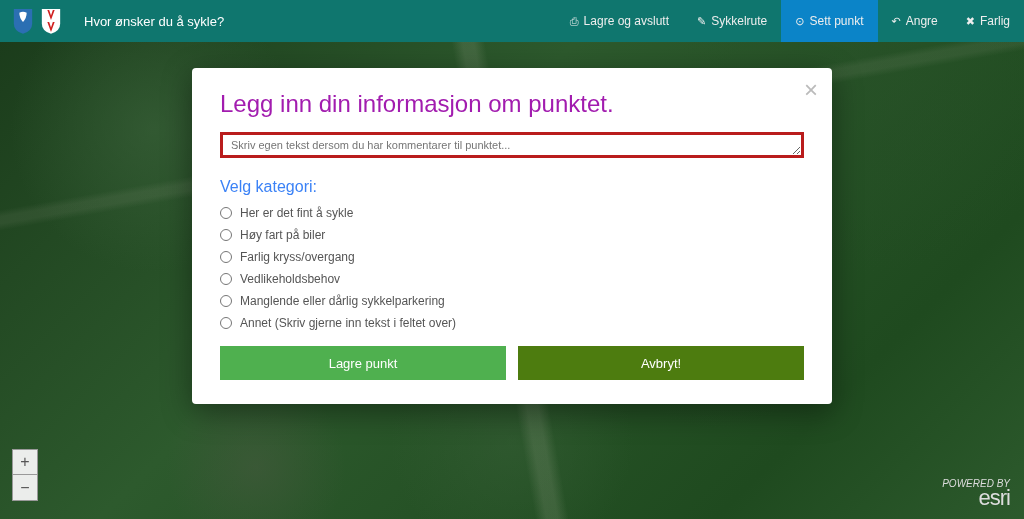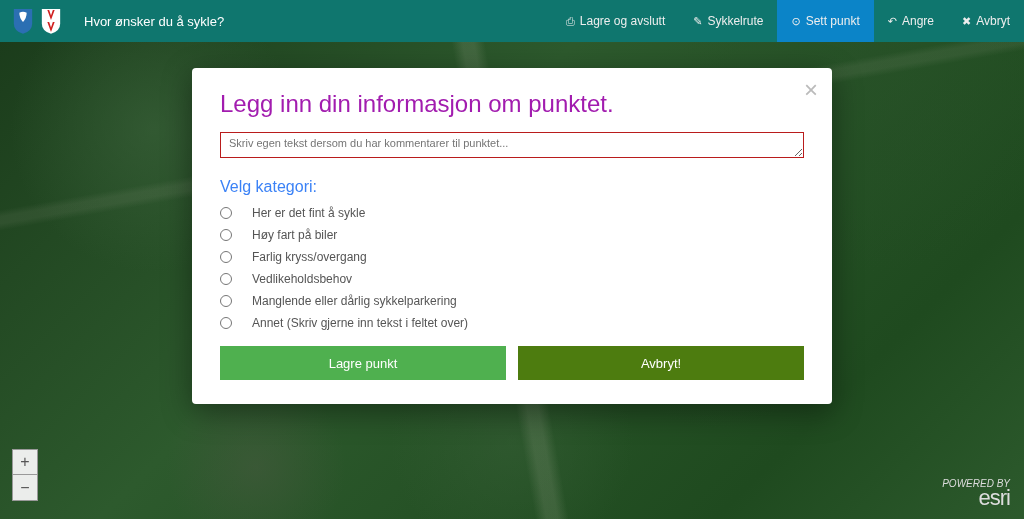--- a/index.html
+++ b/index.html
@@ -145,37 +145,37 @@
     .modal h2 {
       font-size: 24px;
       font-weight: 400;
       color: #a21caf;
       margin-bottom: 14px;
     }
     .modal textarea {
       width: 100%;
       min-height: 26px;
       height: 26px;
-      border: 1px solid #b91c1c;
+      border: 3px solid #b91c1c;
       font-size: 11px;
       color: #999;
       padding: 4px 8px;
       resize: vertical;
       font-family: inherit;
       margin-bottom: 16px;
     }
     .modal .subhead {
       font-size: 16px;
       color: #3b82f6;
       margin-bottom: 10px;
     }
     .radio-row {
       display: flex;
       align-items: center;
-      gap: 20px;
+      gap: 8px;
       font-size: 12px;
       color: #555;
       margin-bottom: 8px;
     }
     .radio-row input[type=radio] {
       width: 12px;
       height: 12px;
       cursor: pointer;
     }
     .modal-actions {
@@ -228,21 +228,21 @@
   <div class="nav-btn active">
     <span class="ico">⊙</span>
     <span>Sett punkt</span>
   </div>
   <div class="nav-btn">
     <span class="ico">↶</span>
     <span>Angre</span>
   </div>
   <div class="nav-btn">
     <span class="ico">✖</span>
-    <span>Avbryt</span>
+    <span>Farlig</span>
   </div>
 </div>
 
 <div class="zoom-ctrl">
   <div class="zoom-btn">+</div>
   <div class="zoom-btn">−</div>
 </div>
 
 <div class="esri-logo">
   <span>POWERED BY</span>

